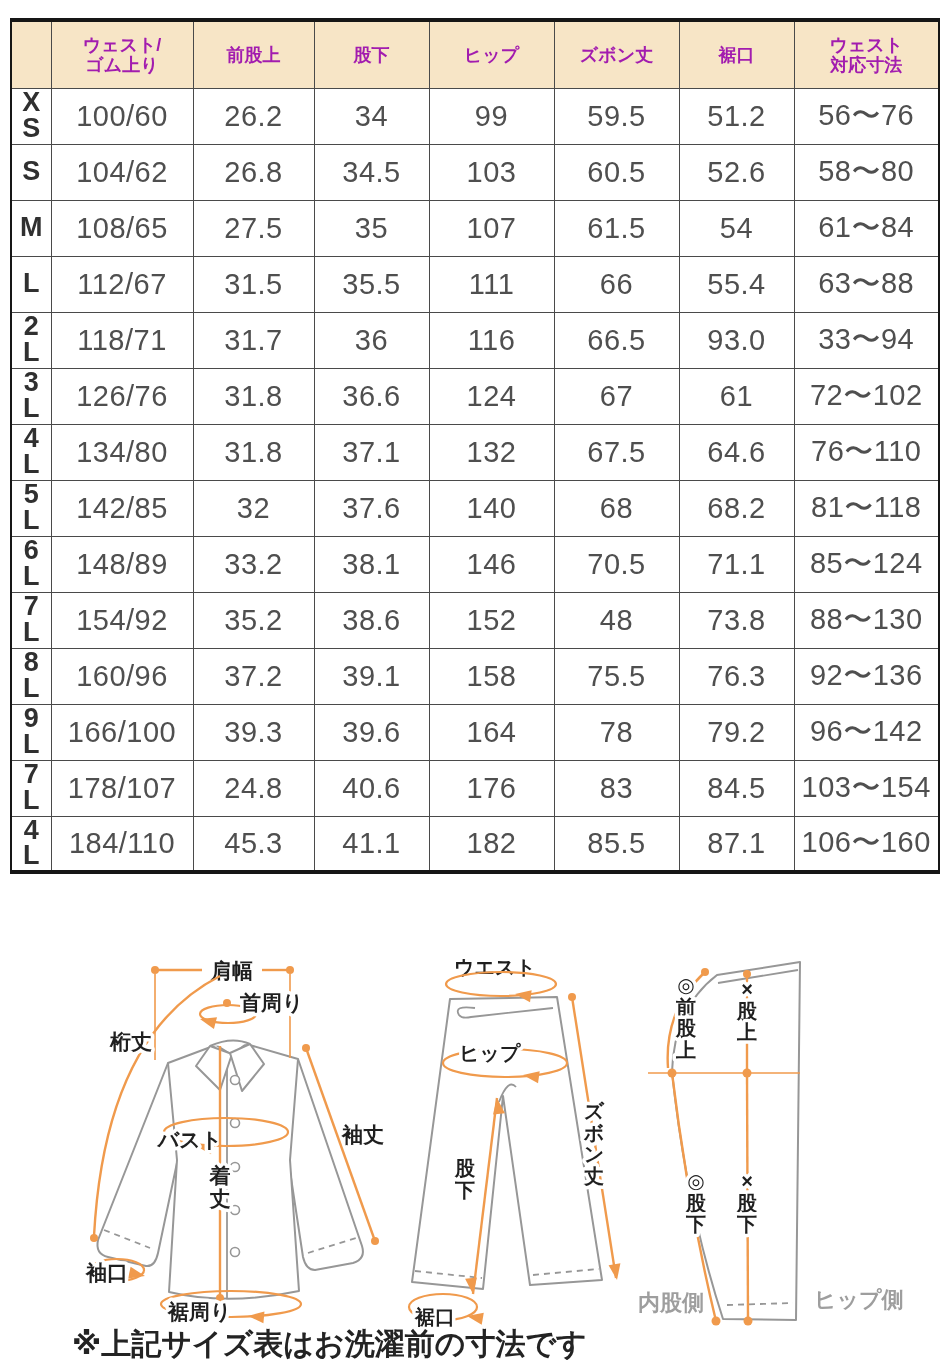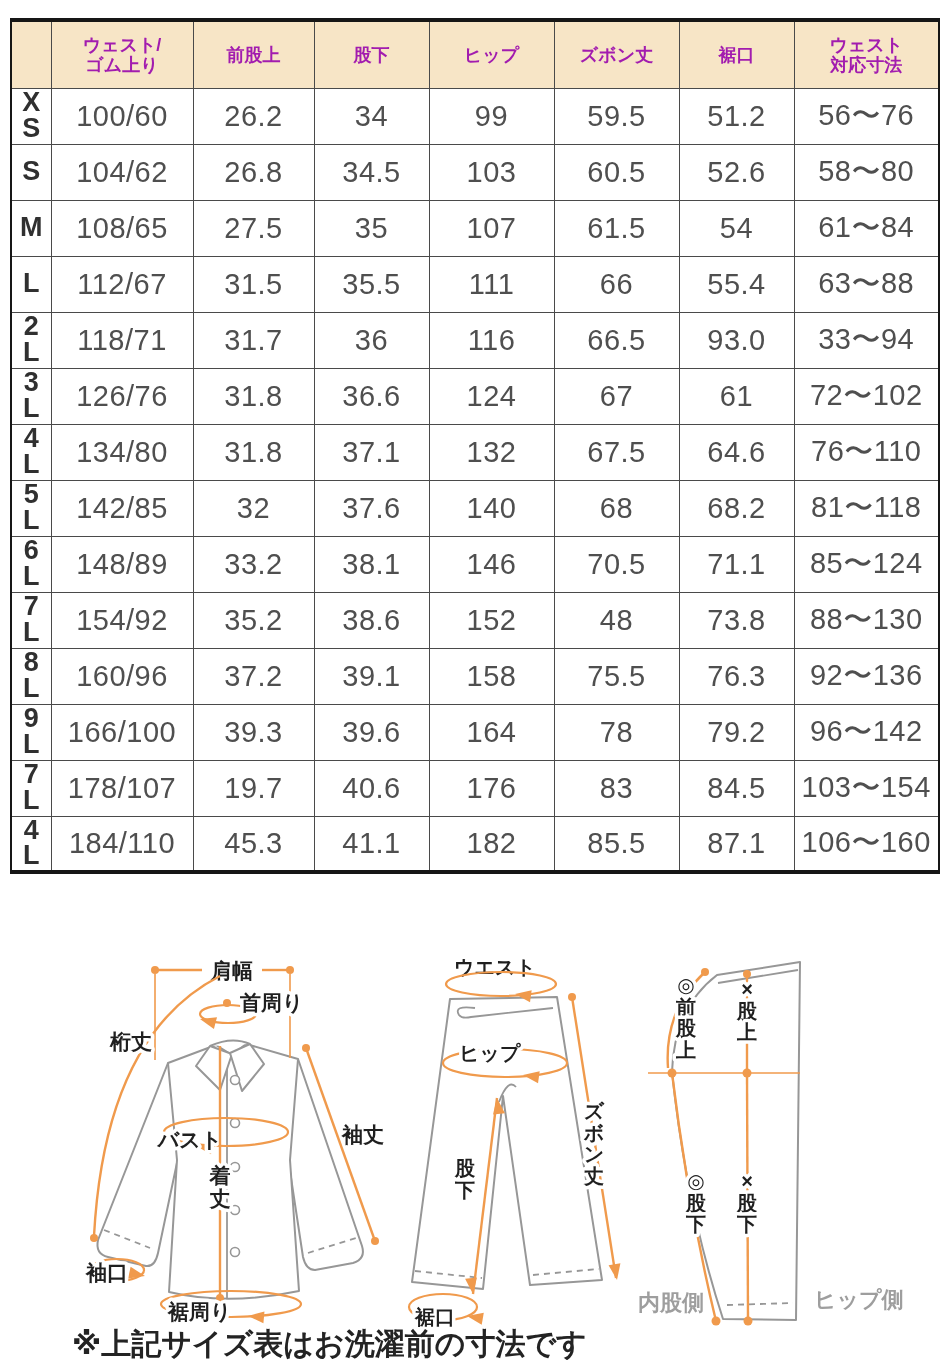--- a/index.html
+++ b/index.html
@@ -213,21 +213,21 @@
         <td>39.6</td>
         <td>164</td>
         <td>78</td>
         <td>79.2</td>
         <td>96〜142</td>
       </tr>
       <tr>
         <th class="size">7
 L</th>
         <td>178/107</td>
-        <td>19.7</td>
+        <td>24.8</td>
         <td>40.6</td>
         <td>176</td>
         <td>83</td>
         <td>84.5</td>
         <td>103〜154</td>
       </tr>
       <tr>
         <th class="size">4
 L</th>
         <td>184/110</td>

